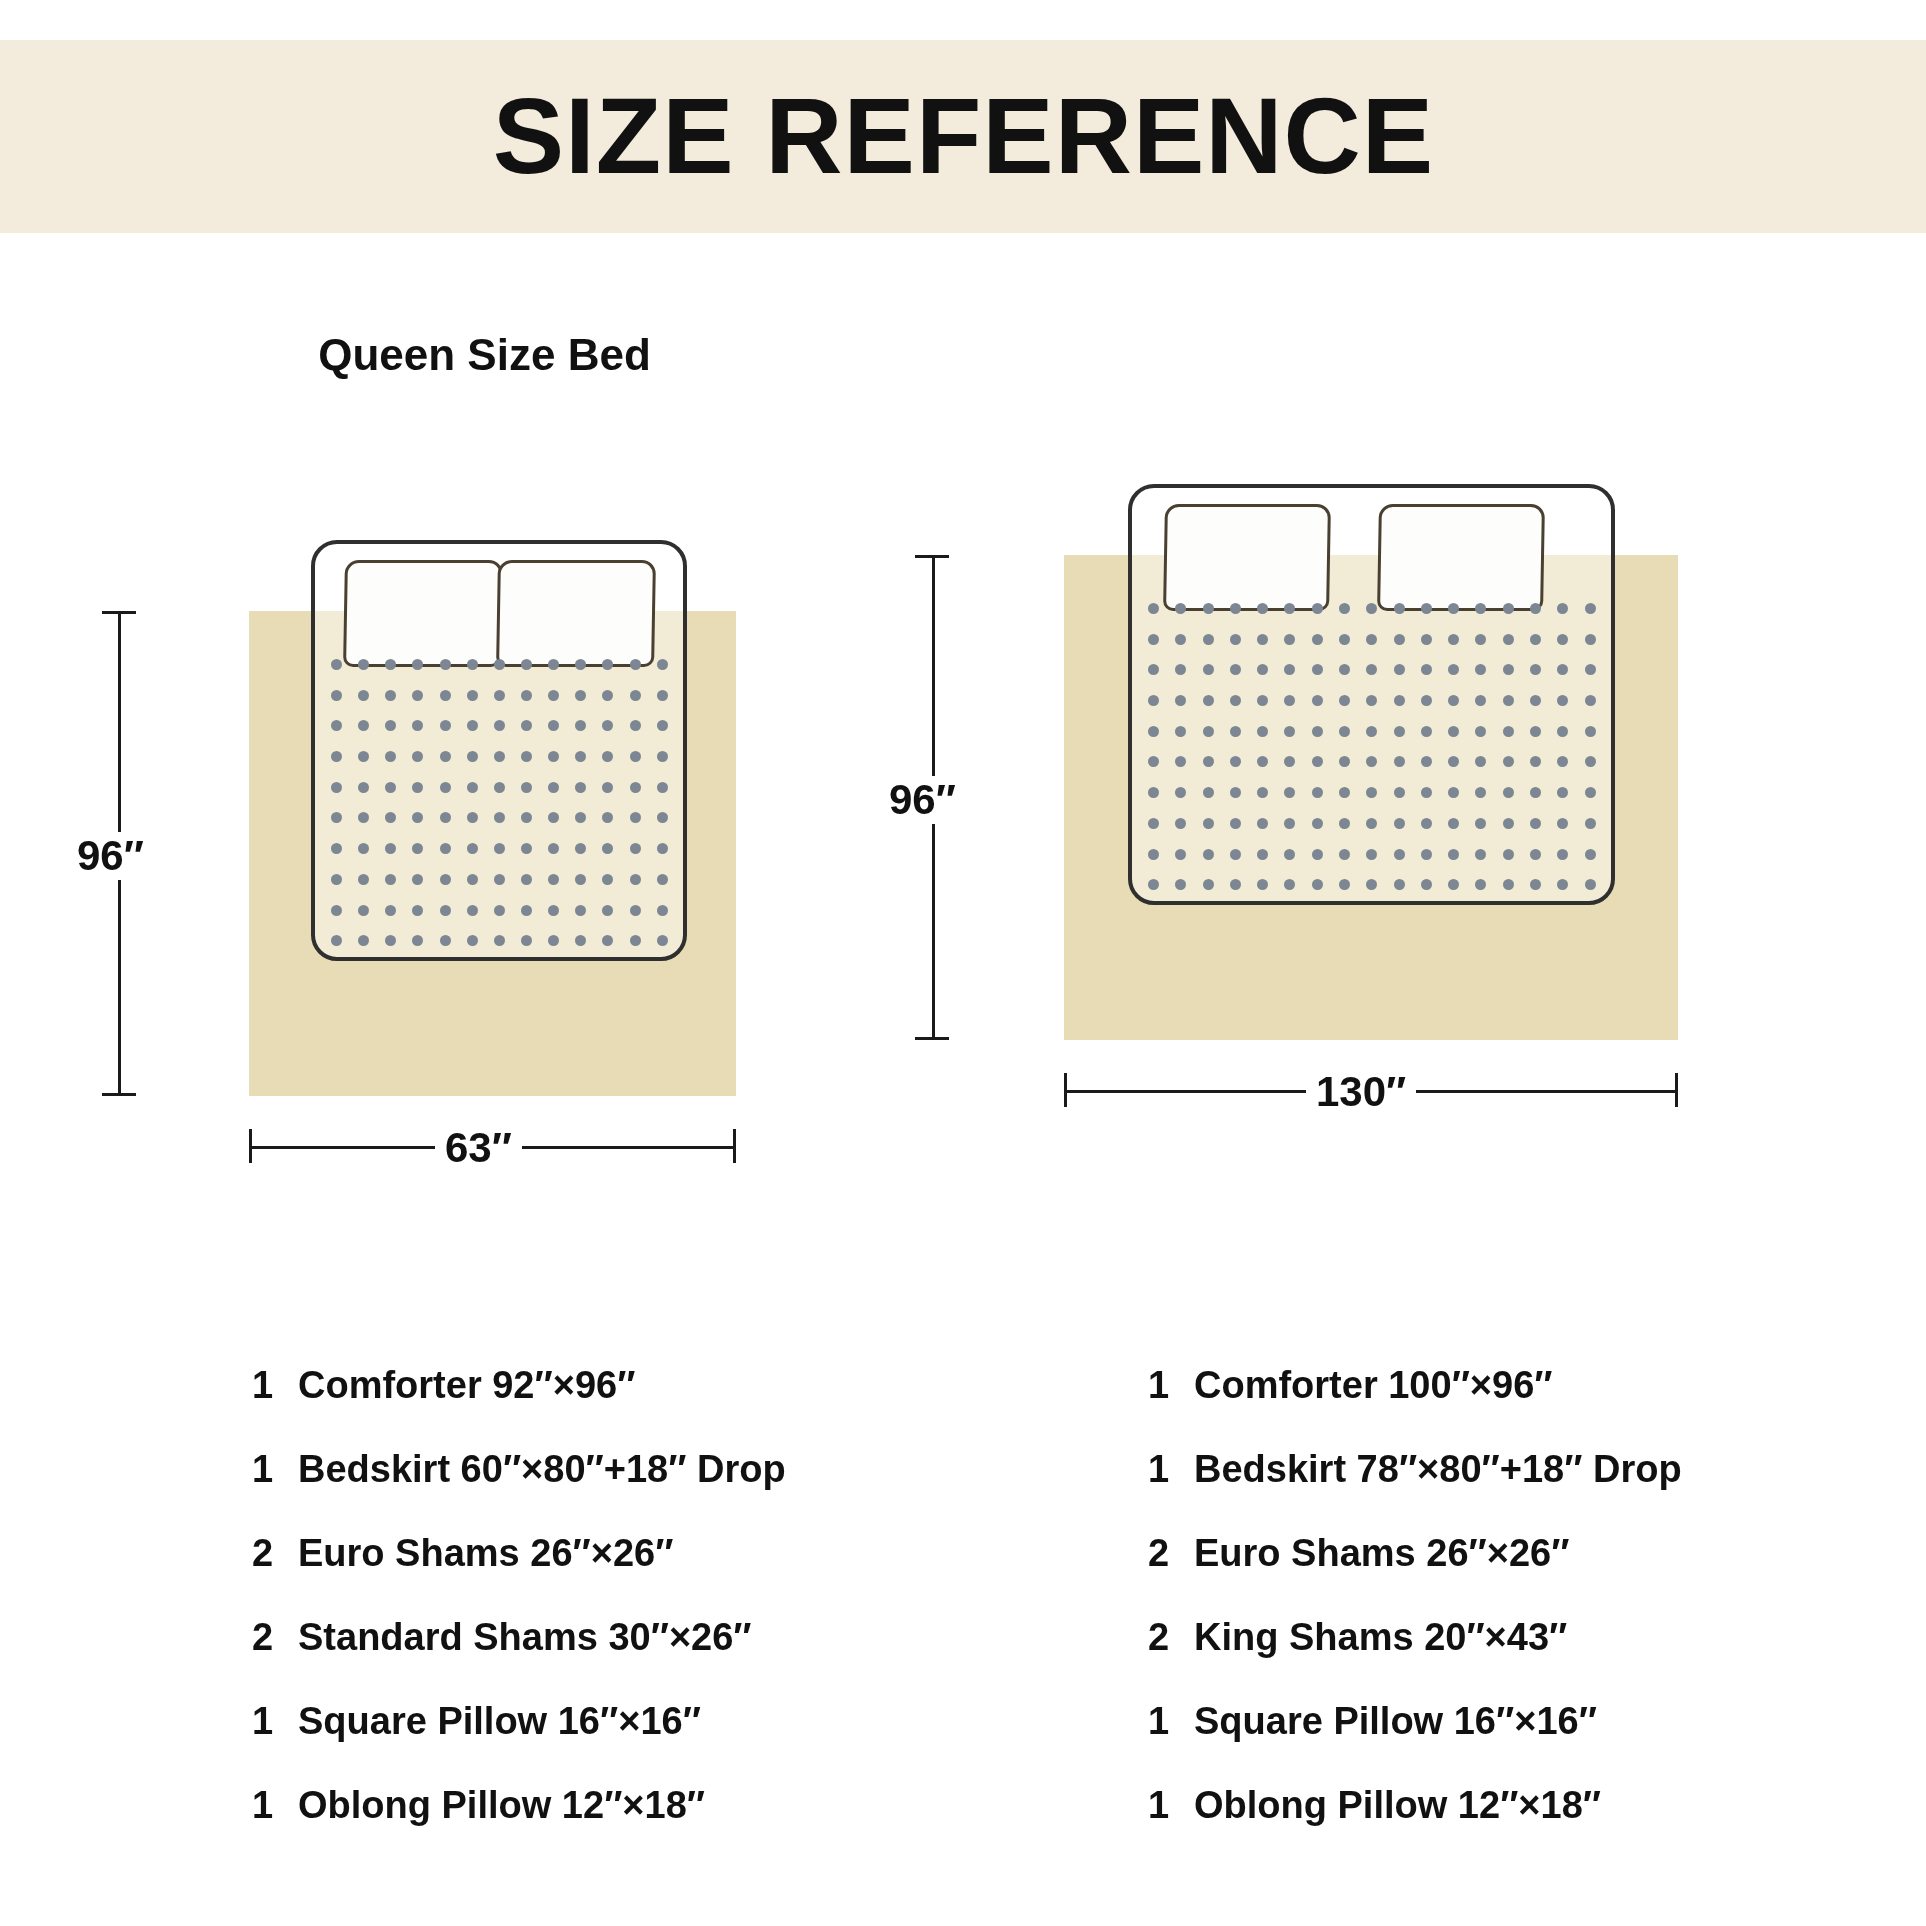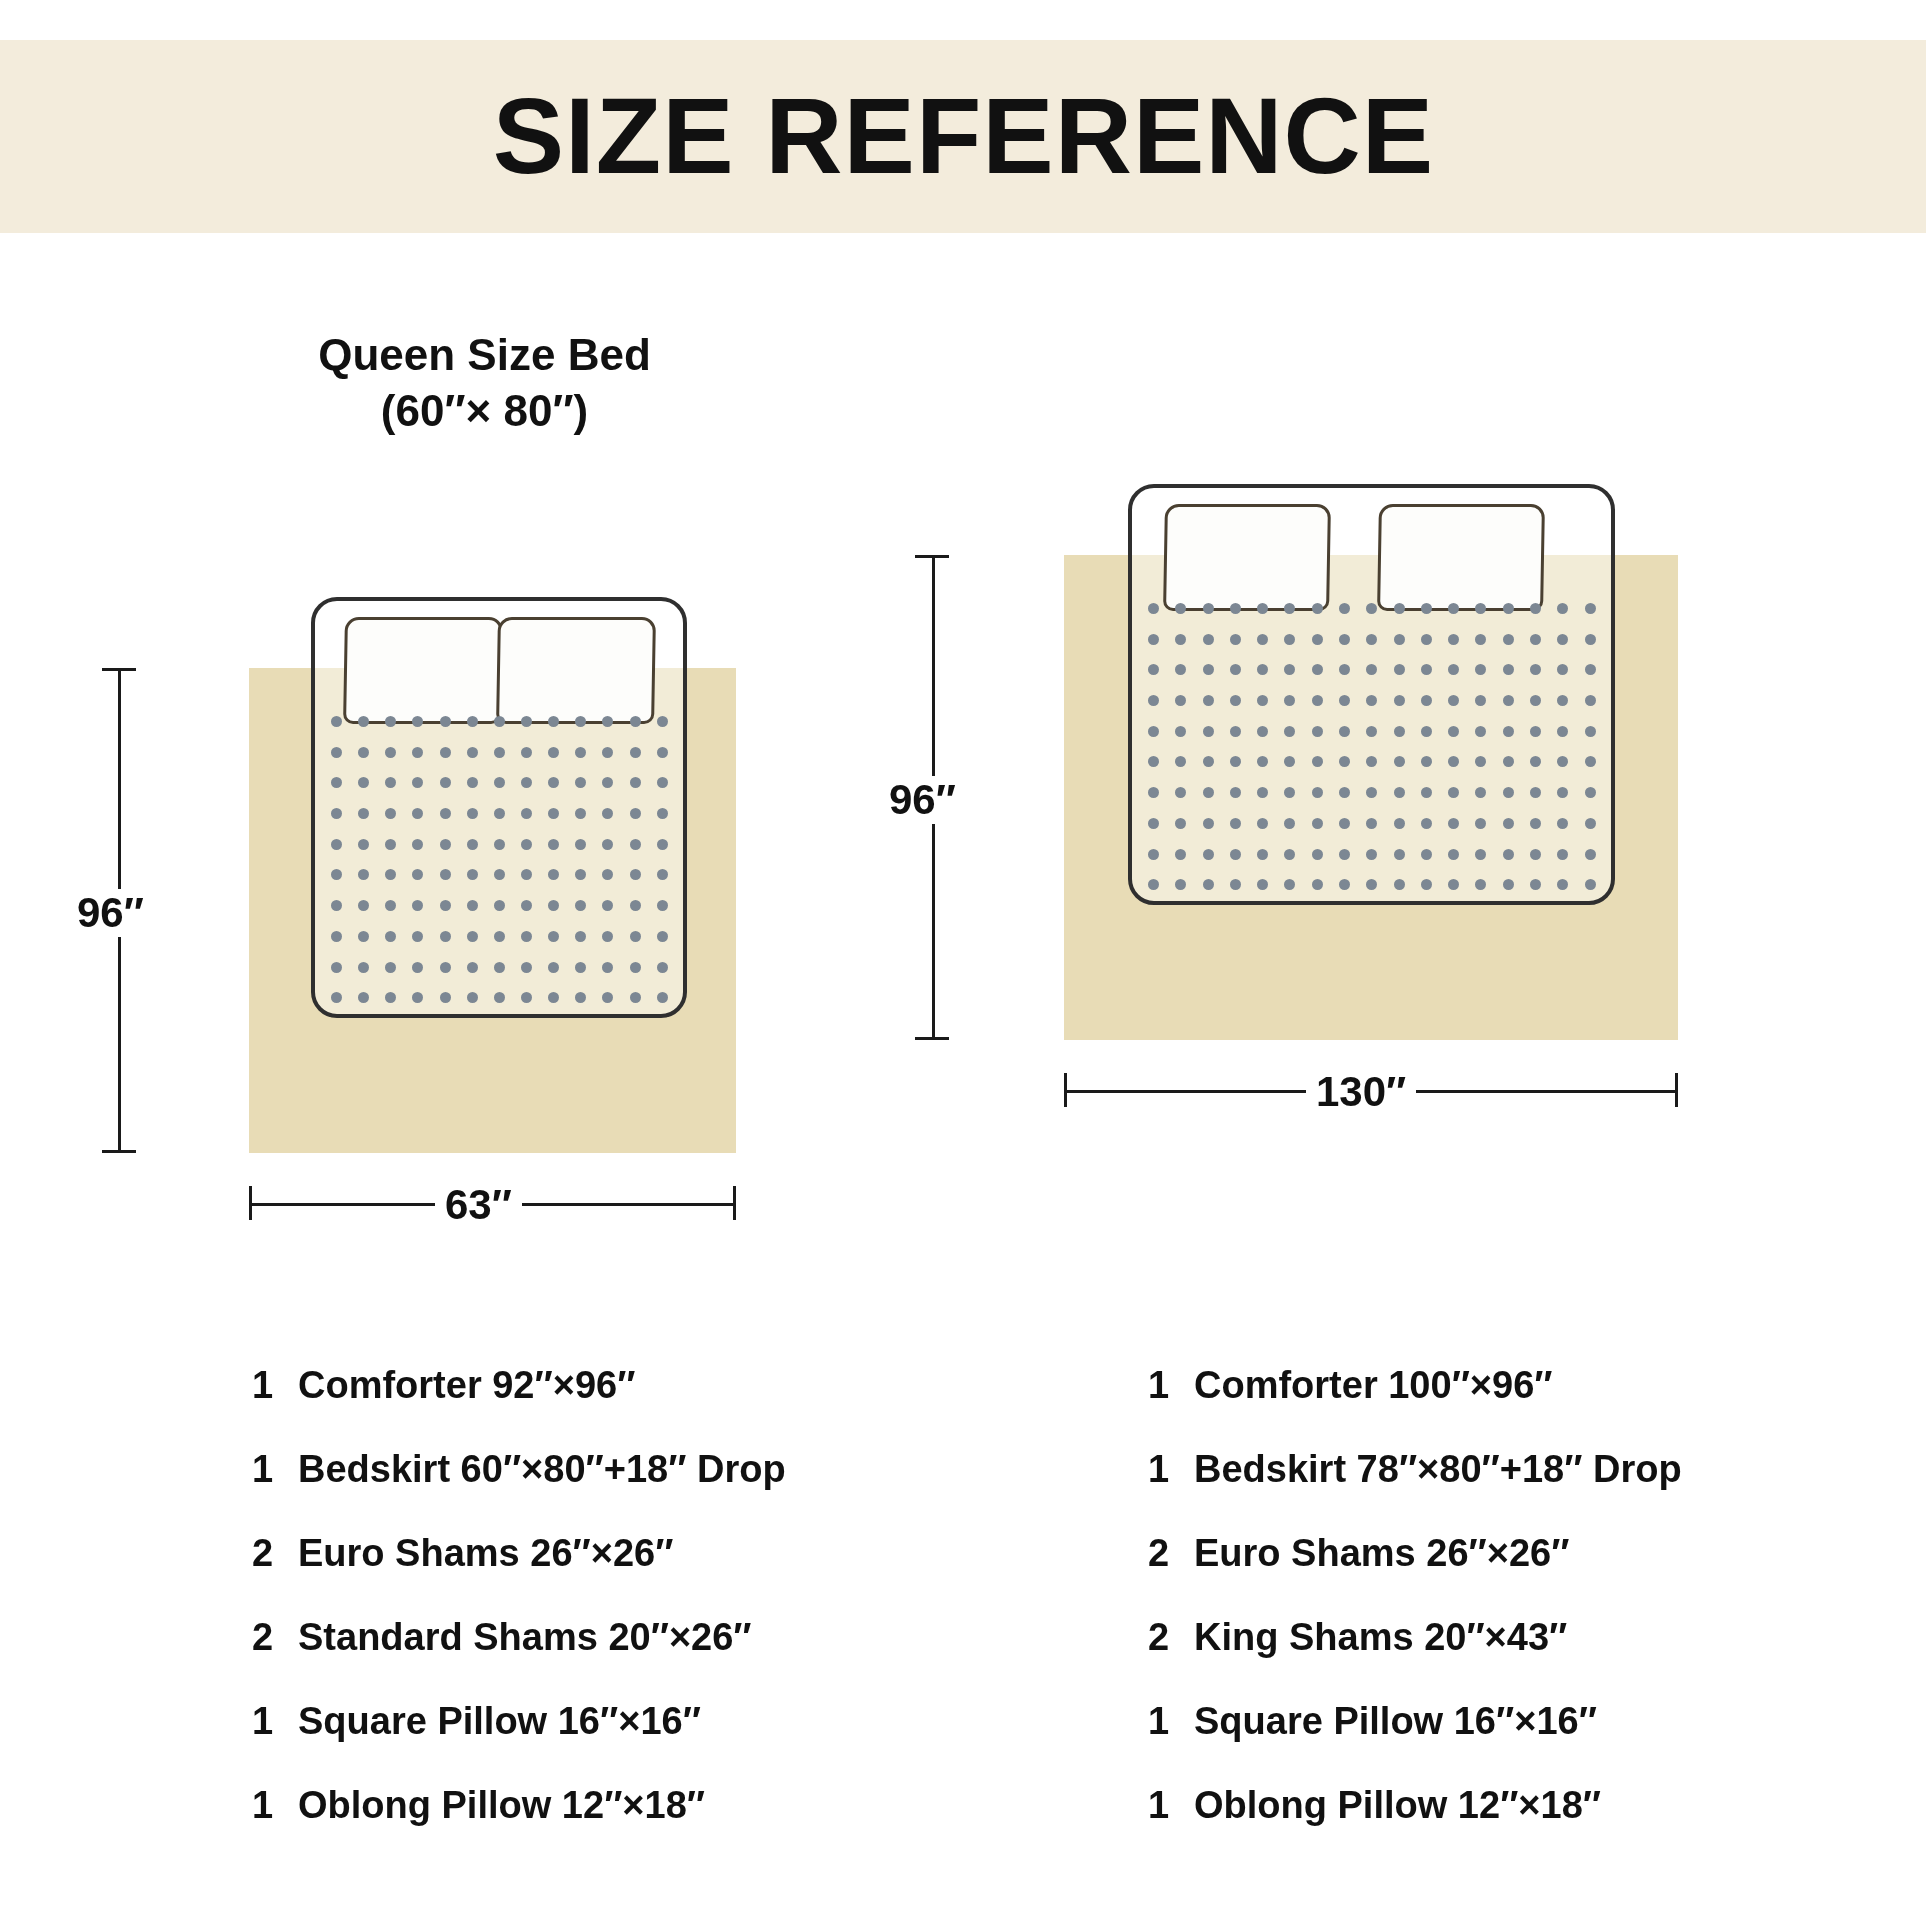--- a/index.html
+++ b/index.html
@@ -186,21 +186,20 @@
 </head>
 <body>
 
 <div class="banner">
   <div class="banner-title">SIZE REFERENCE</div>
 </div>
 
 <div class="panel panel-left">
   <div class="panel-title">
     <span>Queen Size Bed</span>
-    <span class="sub">(60″× 80″)</span>
   </div>
 
   <div class="diagram">
 
     <div class="comforter queen"></div>
 
     <div class="mattress queen"></div>
 
     <div class="pillow" style="left:285px; top:129px; width:158px; height:107px;"></div>
     <div class="pillow" style="left:438px; top:129px; width:158px; height:107px;"></div>
@@ -554,21 +553,21 @@
   <div class="item-row">
     <span class="item-qty">1</span>
     <span class="item-text">Bedskirt  60″×80″+18″ Drop</span>
   </div>
   <div class="item-row">
     <span class="item-qty">2</span>
     <span class="item-text">Euro Shams  26″×26″</span>
   </div>
   <div class="item-row">
     <span class="item-qty">2</span>
-    <span class="item-text">Standard Shams  20″×26″</span>
+    <span class="item-text">Standard Shams  30″×26″</span>
   </div>
   <div class="item-row">
     <span class="item-qty">1</span>
     <span class="item-text">Square Pillow 16″×16″</span>
   </div>
   <div class="item-row">
     <span class="item-qty">1</span>
     <span class="item-text">Oblong Pillow 12″×18″</span>
   </div>
 </div>

